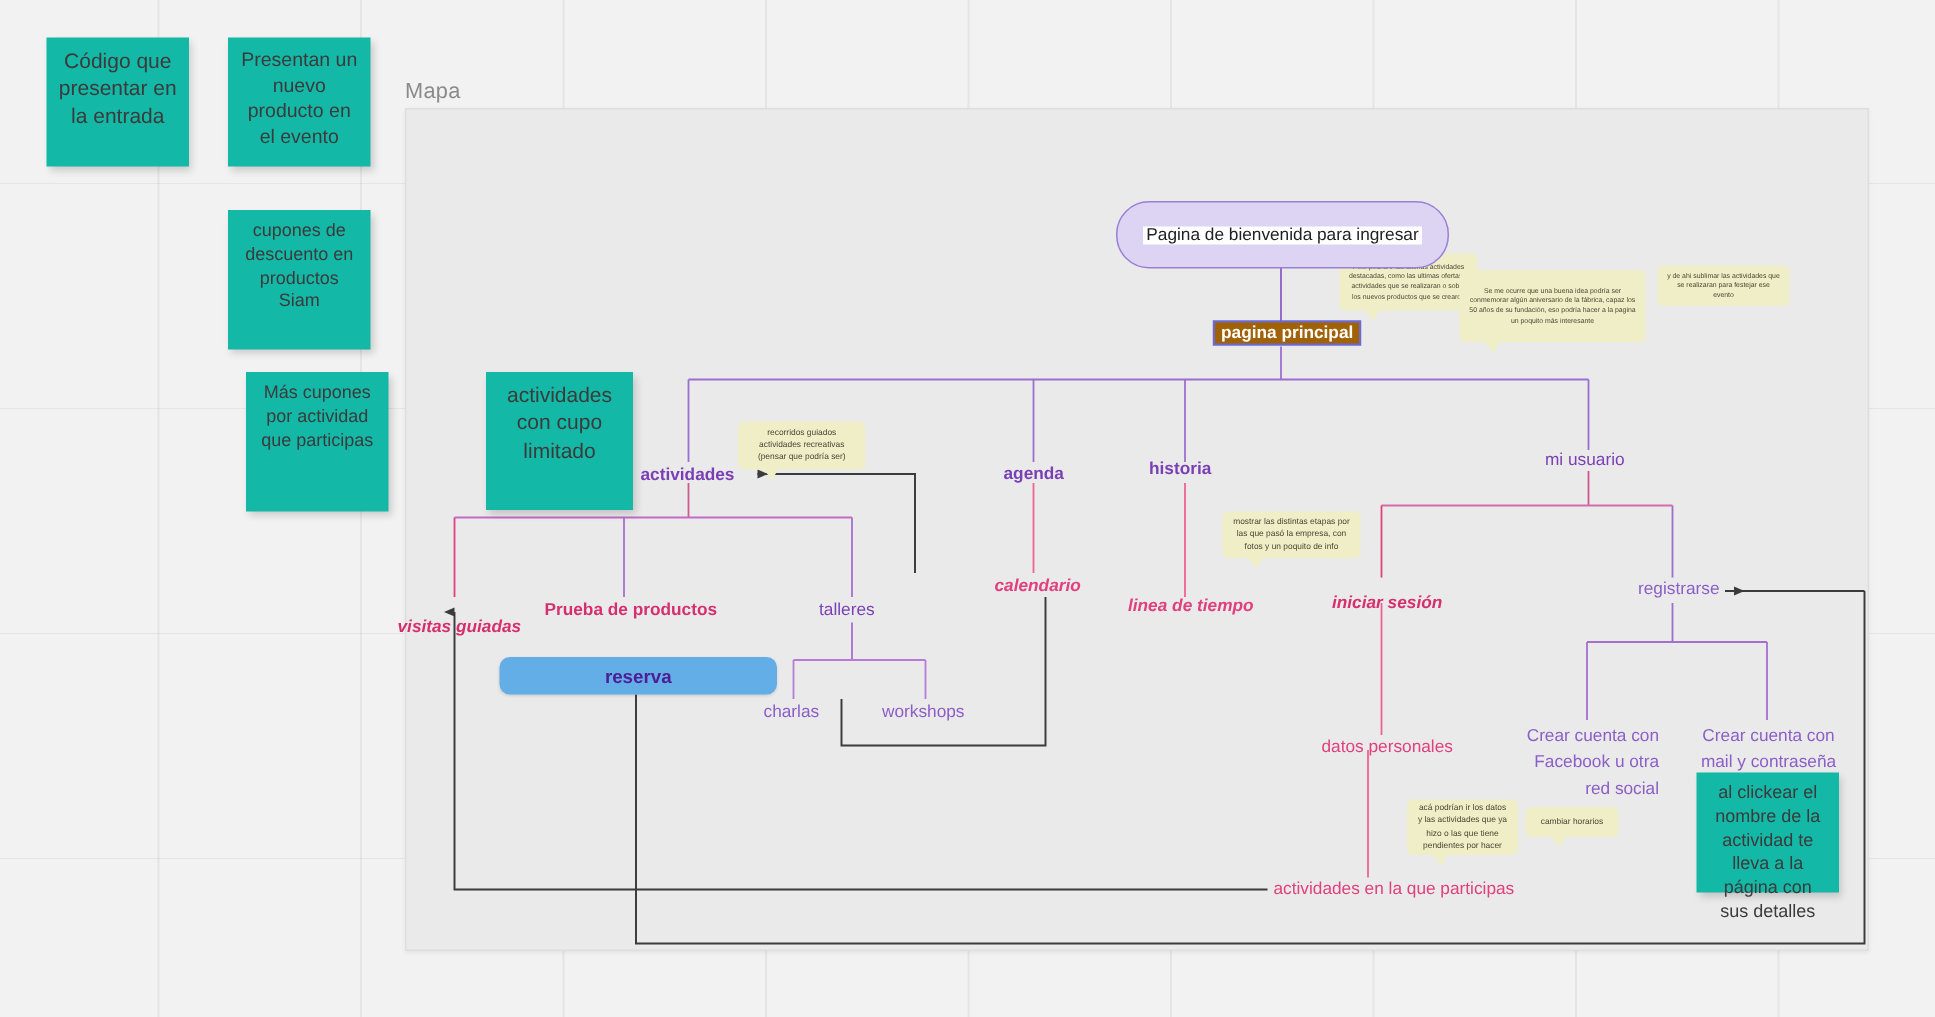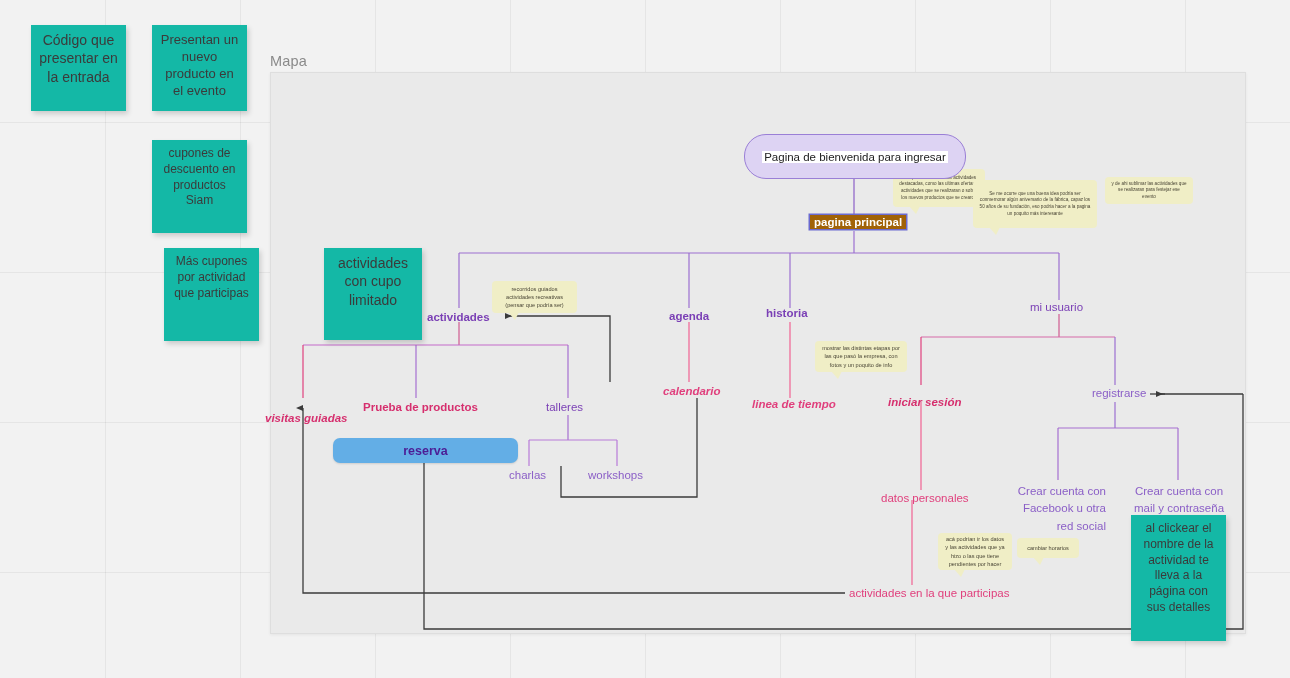--- a/index.html
+++ b/index.html
@@ -170,21 +170,21 @@
 <div class="sticky s12" style="left:152px;top:140px;width:95px;height:93px;">
   <span>cupones de descuento en productos Siam</span>
 </div>
 <div class="sticky s12" style="left:152px;top:248px;width:95px;height:93px;margin-left:12px;">
   <span>Más cupones por actividad que participas</span>
 </div>
 
 <div class="sticky s14" style="left:324px;top:248px;width:98px;height:92px;">
   <span>actividades con cupo limitado</span>
 </div>
-<div class="sticky s12" style="left:1131px;top:515px;width:95px;height:126px;">
+<div class="sticky s12" style="left:1131px;top:515px;width:95px;height:80px;">
   <span>al clickear el nombre de la actividad te lleva a la página con sus detalles</span>
 </div>
 
 <div class="bubble t45" style="left:893px;top:169px;width:92px;height:38px;">
   <span>Polo podria ir las ultimas actividades destacadas, como las ultimas ofertas o actividades que se realizaran o sobre los nuevos productos que se crearon</span>
 </div>
 <div class="bubble t45" style="left:973px;top:180px;width:124px;height:48px;">
   <span>Se me ocurre que una buena idea podría ser conmemorar algún aniversario de la fábrica, capaz los 50 años de su fundación, eso podría hacer a la pagina un poquito más interesante</span>
 </div>
 <div class="bubble t45 notail" style="left:1105px;top:177px;width:88px;height:27px;">

